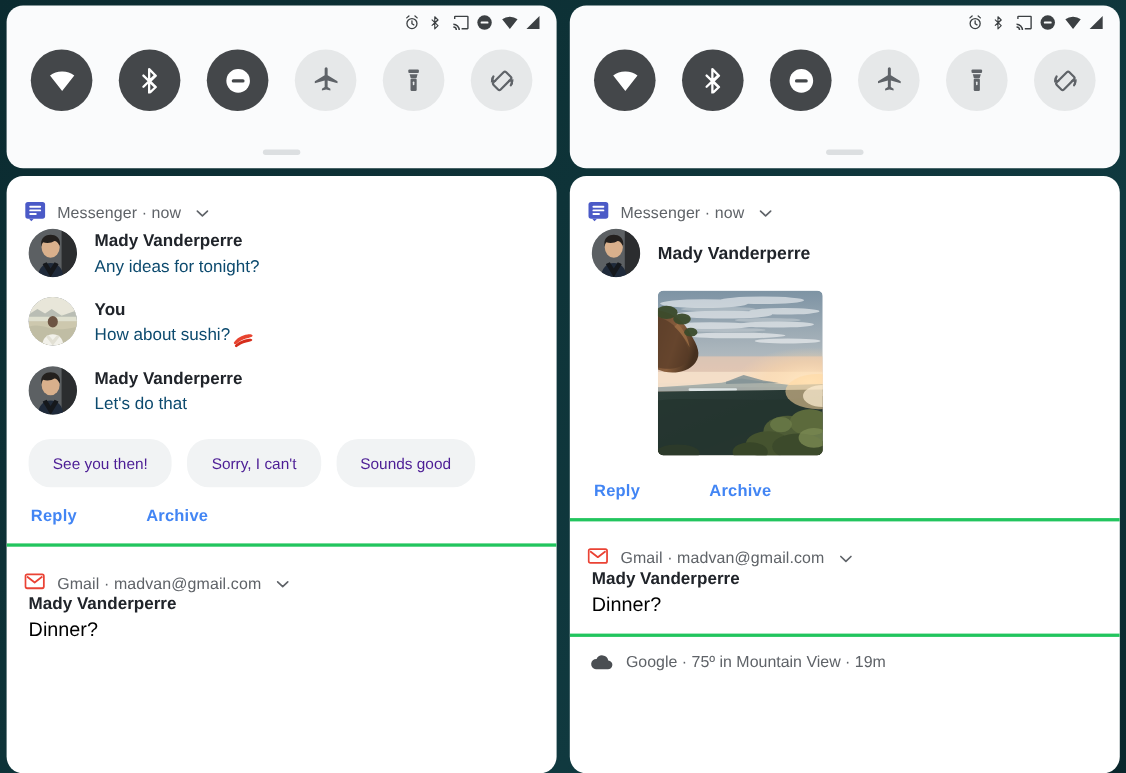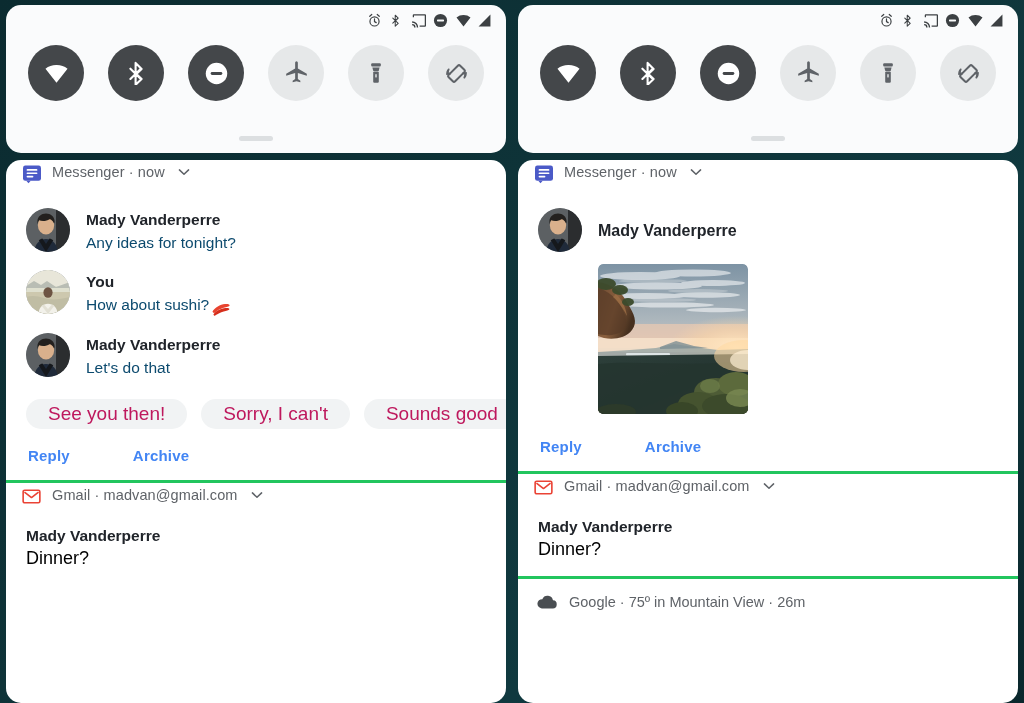--- a/index.html
+++ b/index.html
@@ -64,21 +64,21 @@
     flex: 1 1 auto;
     overflow: hidden;
     position: relative;
   }
   .notif {
     padding: 0 16px;
   }
   .notif + .notif { border-top: 3px solid #22c55e; }
 
   .notif-head {
-    display: flex; align-items: flex-start; gap: 10px;
+    display: flex; align-items: flex-end; gap: 10px;
     height: 42px;
     padding-top: 4px;
   }
   .app-ico { width: 20px; height: 20px; flex: 0 0 20px; }
   .app-ico svg { display:block; }
   .notif-head-text {
     font-size: 14.5px; color: #5f6368; letter-spacing: .1px;
     white-space: nowrap;
   }
   .chev {
@@ -113,23 +113,23 @@
   .attach {
     width: 150px; height: 150px; border-radius: 5px; overflow: hidden;
     display: block;
   }
   .attach svg { display:block; }
 
   
   .chips { display: flex; gap: 14px; padding: 10px 0 4px 4px; }
   .chip {
     background: #f1f3f4; border-radius: 20px;
-    height: 30px; display: flex; align-items: center; justify-content: center;
+    height: 44px; display: flex; align-items: center; justify-content: center;
     padding: 0 22px;
-    font-size: 19px; color: #be185d; white-space: nowrap;
+    font-size: 14px; color: #4c1d95; white-space: nowrap;
   }
 
   
   .actions { display: flex; gap: 63px; padding: 14px 0 16px 6px; }
   .action {
     font-size: 15px; font-weight: bold; letter-spacing: .2px;
   }
 
   .mail-title { font-size: 15.5px; font-weight: bold; color: #20242a; padding: 2px 0 0 4px; }
   .mail-sub   { font-size: 18px; color: #000000; padding: 3px 0 16px 4px; }
@@ -654,19 +654,19 @@
         <div class="mail-sub">Dinner?</div>
       </div>
 
       <div class="notif">
         <div class="weather-row">
           <span class="weather-ico">
             <svg viewBox="0 0 24 24" width="22" height="22">
                 <path d="M6.3 19h11.6a4.4 4.4 0 0 0 .6-8.8 6.1 6.1 0 0 0-11.6-1.3A4.6 4.6 0 0 0 6.3 19z" fill="#4a4e52"></path>
               </svg>
           </span>
-          <span class="weather-text">Google · 75º in Mountain View · 26m</span>
+          <span class="weather-text">Google · 75º in Mountain View · 19m</span>
         </div>
       </div>
 
     </div>
   </div>
 </div>
 
 </body></html>

